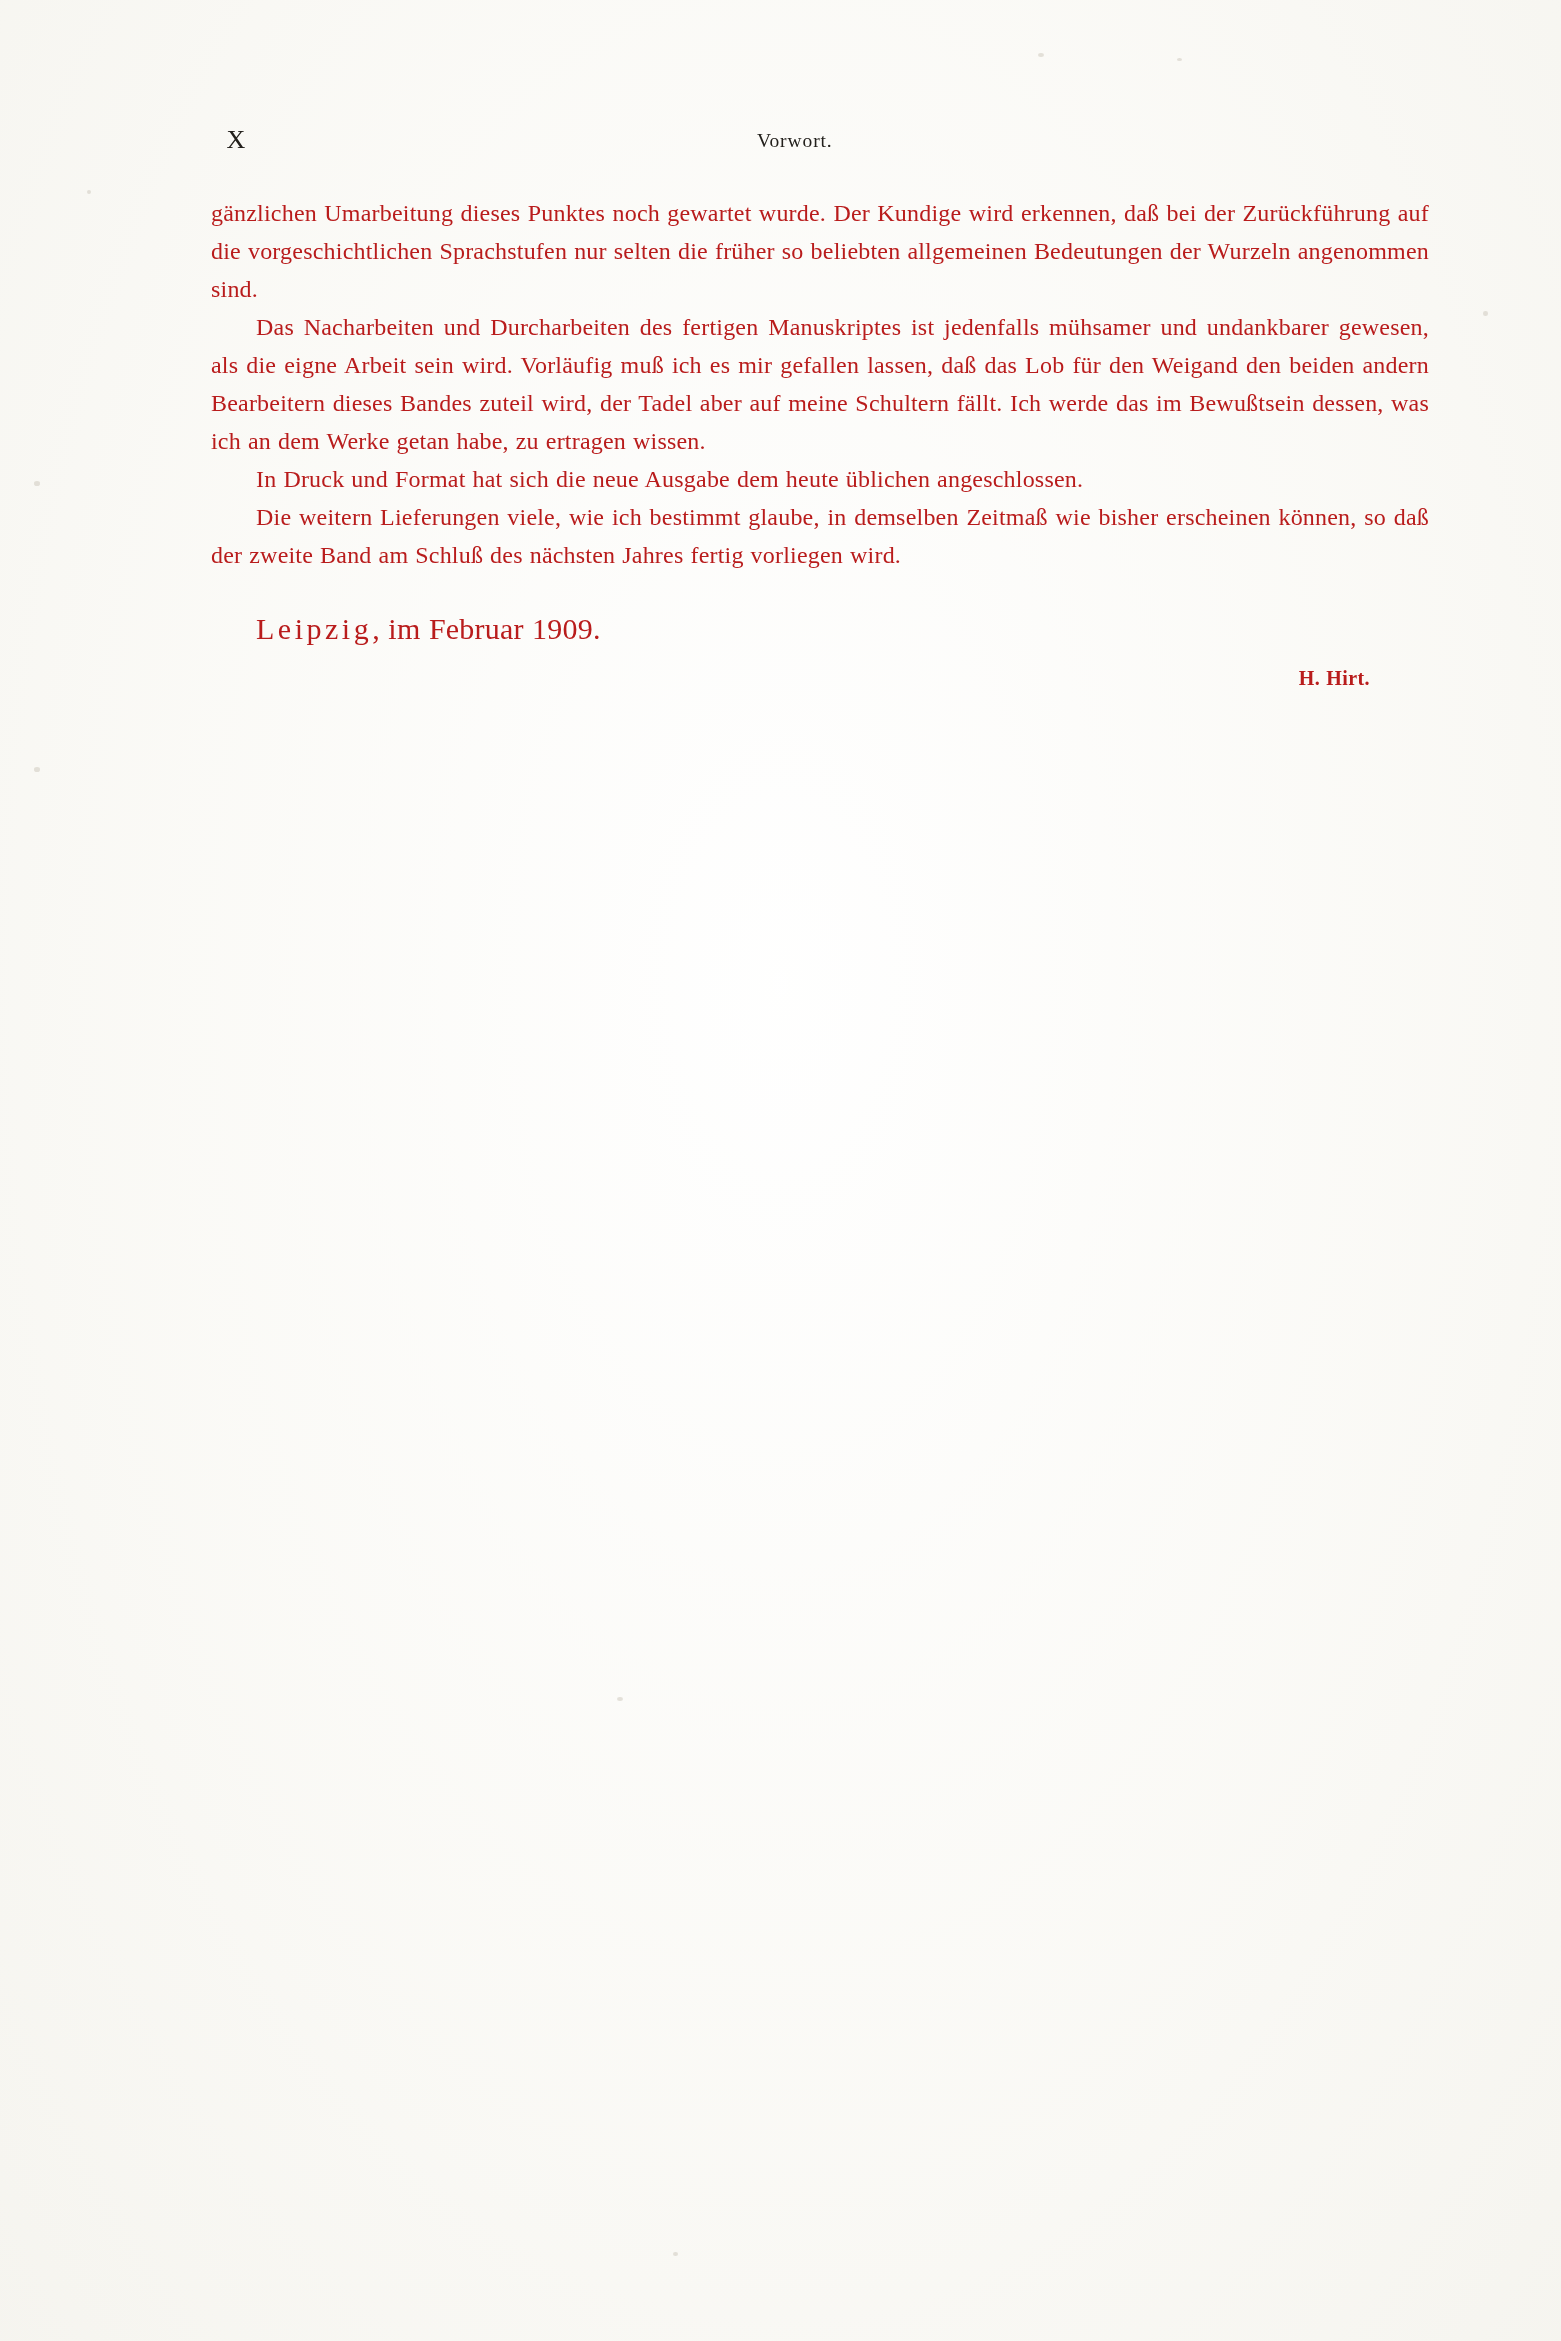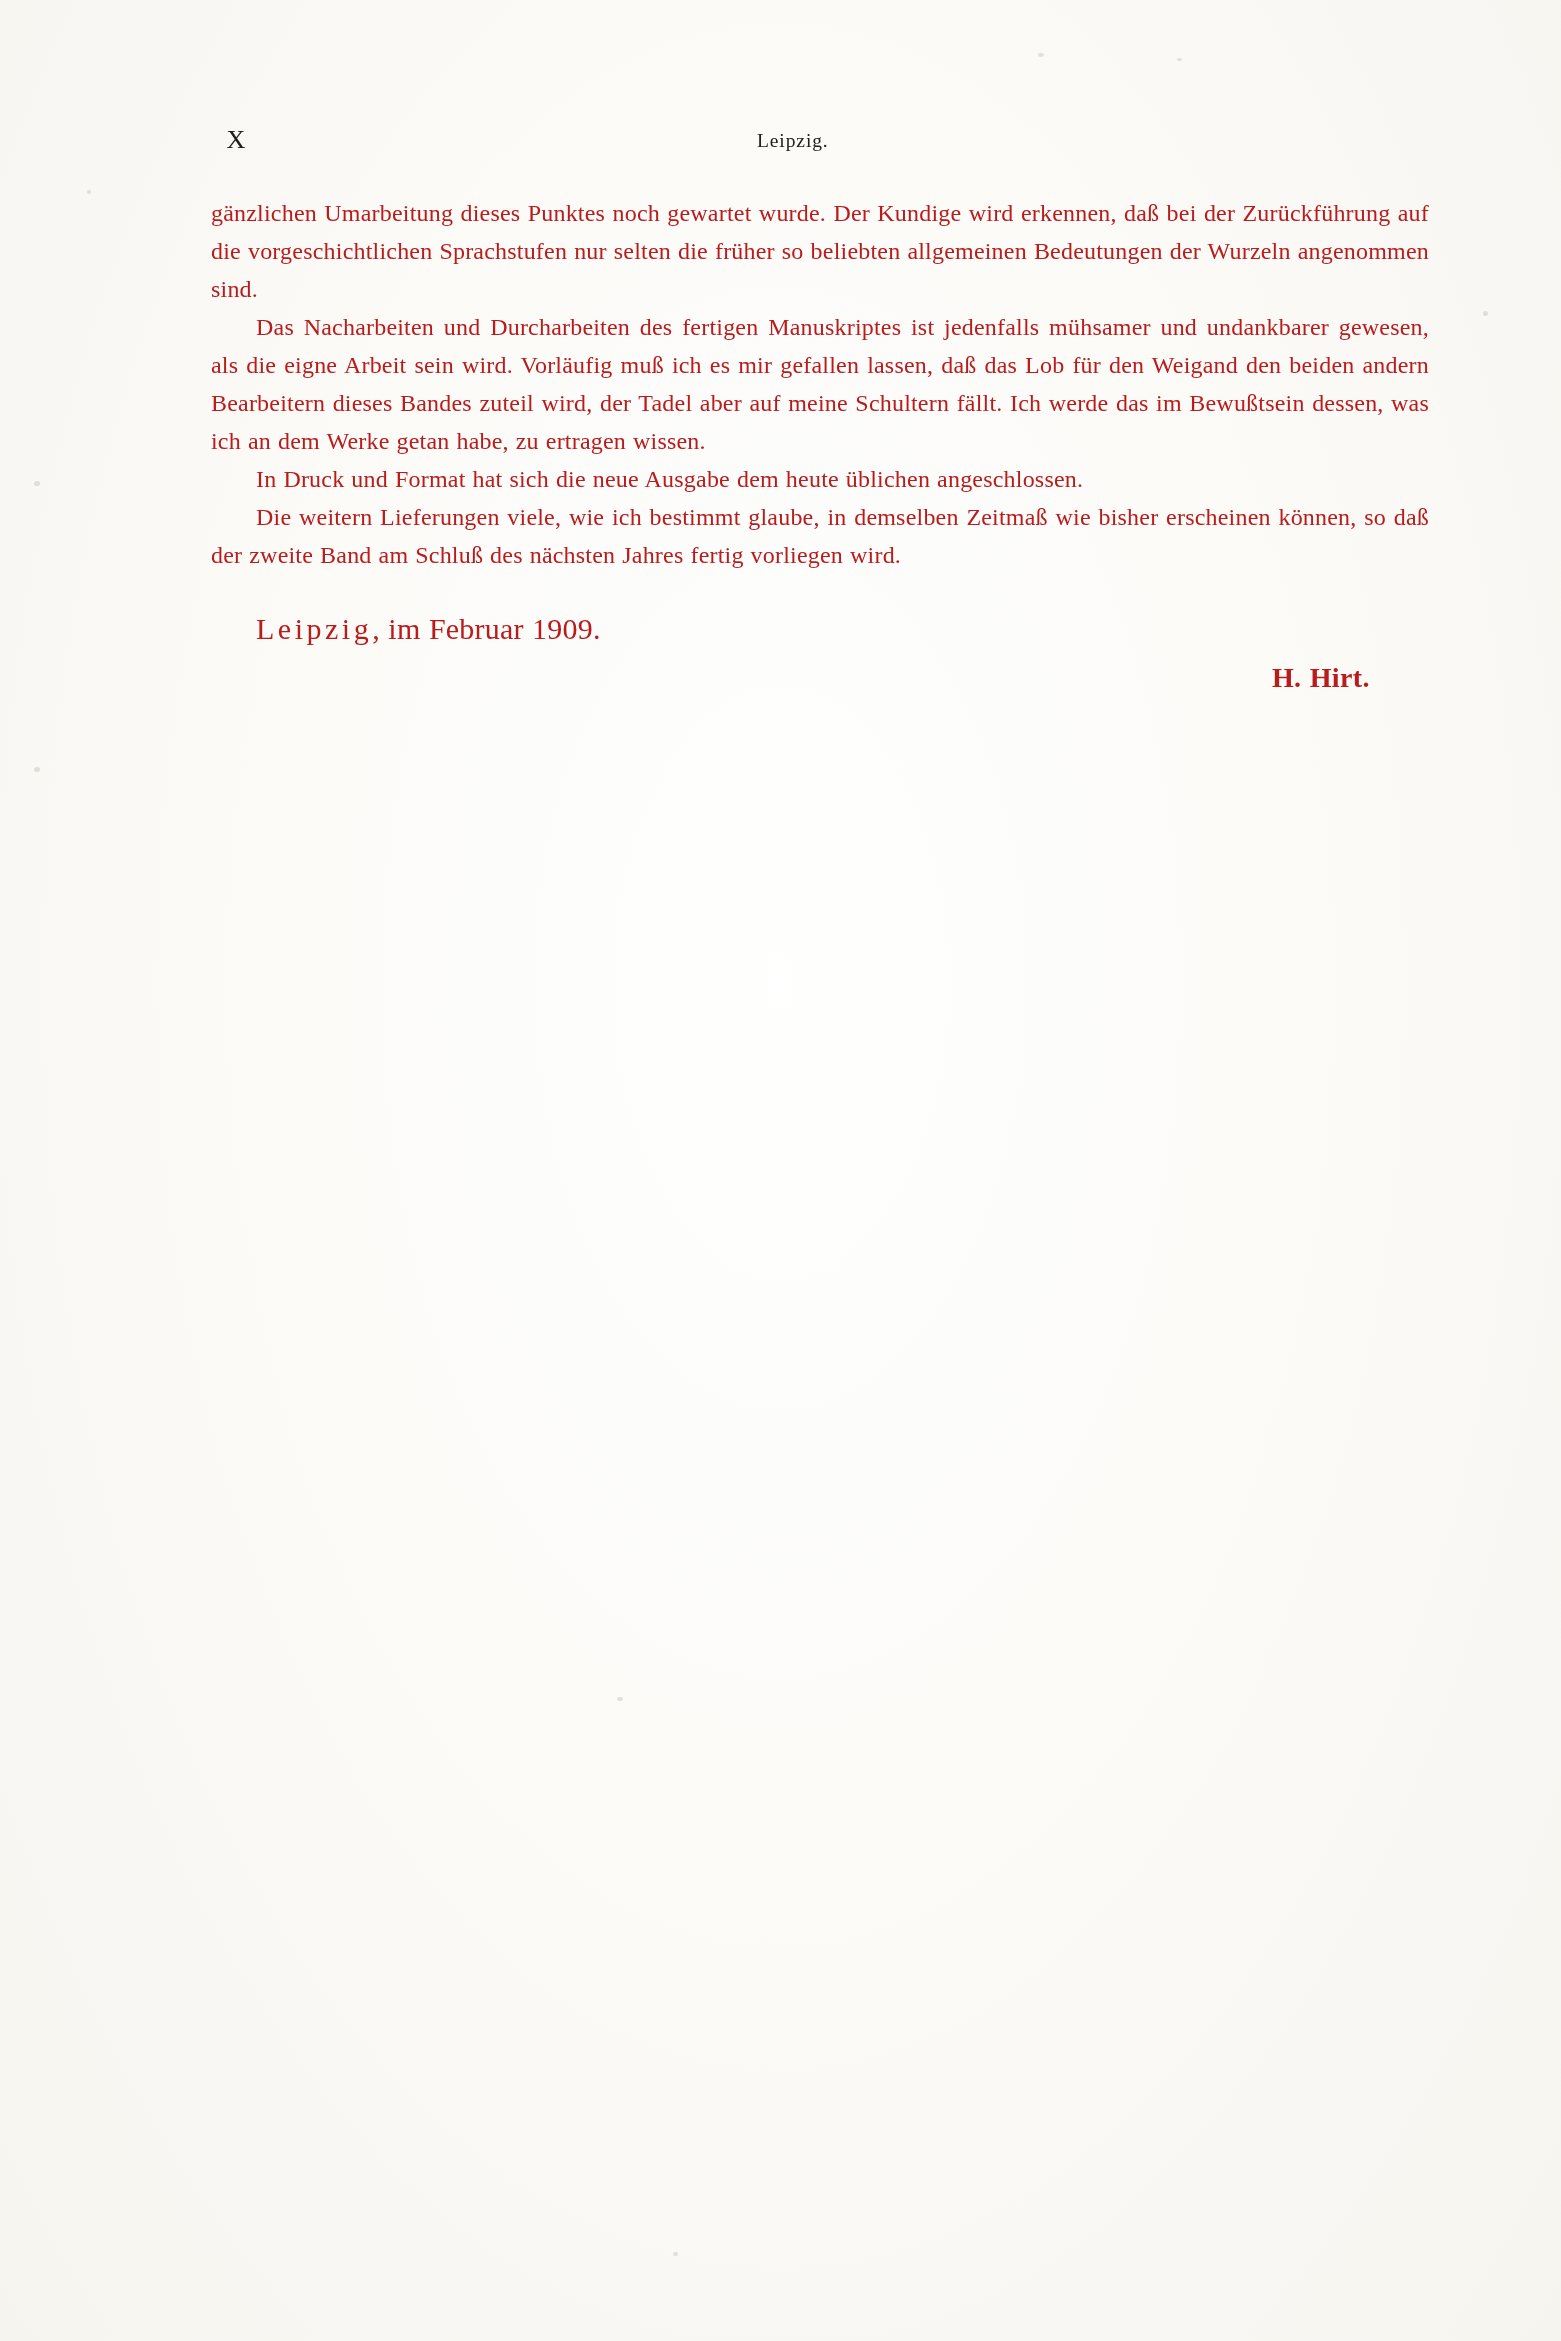--- a/index.html
+++ b/index.html
@@ -86,21 +86,21 @@
     margin-top: 36px;
     text-indent: 45px;
     font-size: 30px;
     line-height: 38px;
   }
   .signature {
     margin-top: 11px;
     text-align: right;
     padding-right: 59px;
     font-weight: bold;
-    font-size: 28px;
+    font-size: 20px;
     letter-spacing: 0.4px;
   }
 </style>
 </head>
 <body>
 
 <div class="page">
   <div class="paper-tone"></div>
 
   <div class="speck" style="left:1038px;top:53px;width:5.5px;height:3.9px;"></div>
@@ -109,21 +109,21 @@
   <div class="speck" style="left:34px;top:481px;width:6.2px;height:4.7px;"></div>
   <div class="speck" style="left:34px;top:767px;width:6.2px;height:4.7px;"></div>
   <div class="speck" style="left:87px;top:190px;width:3.9px;height:3.9px;"></div>
   <div class="speck" style="left:617px;top:1697px;width:5.5px;height:3.9px;"></div>
   <div class="speck" style="left:673px;top:2252px;width:4.7px;height:3.9px;"></div>
 
   <div class="content">
 
     <div class="header-row">
       <div class="folio">X</div>
-      <div class="running-head">Leipzig.</div>
+      <div class="running-head">Vorwort.</div>
     </div>
 
     <div class="body-text">
       <p class="noindent">gänzlichen Umarbeitung dieses Punktes noch gewartet wurde.  Der Kundige wird erkennen, daß bei der Zurückführung auf die vorgeschichtlichen Sprachstufen nur selten die früher so beliebten allgemeinen Bedeutungen der Wurzeln angenommen sind.</p>
       <p>Das Nacharbeiten und Durcharbeiten des fertigen Manuskriptes ist jedenfalls mühsamer und undankbarer gewesen, als die eigne Arbeit sein wird.  Vorläufig muß ich es mir gefallen lassen, daß das Lob für den Weigand den beiden andern Bearbeitern dieses Bandes zuteil wird, der Tadel aber auf meine Schultern fällt.  Ich werde das im Bewußtsein dessen, was ich an dem Werke getan habe, zu ertragen wissen.</p>
       <p>In Druck und Format hat sich die neue Ausgabe dem heute üblichen angeschlossen.</p>
       <p>Die weitern Lieferungen viele, wie ich bestimmt glaube, in demselben Zeitmaß wie bisher erscheinen können, so daß der zweite Band am Schluß des nächsten Jahres fertig vorliegen wird.</p>
 
       <div class="place-line">
         <span class="sp">Leipzig</span><span>, im Februar 1909.</span>

